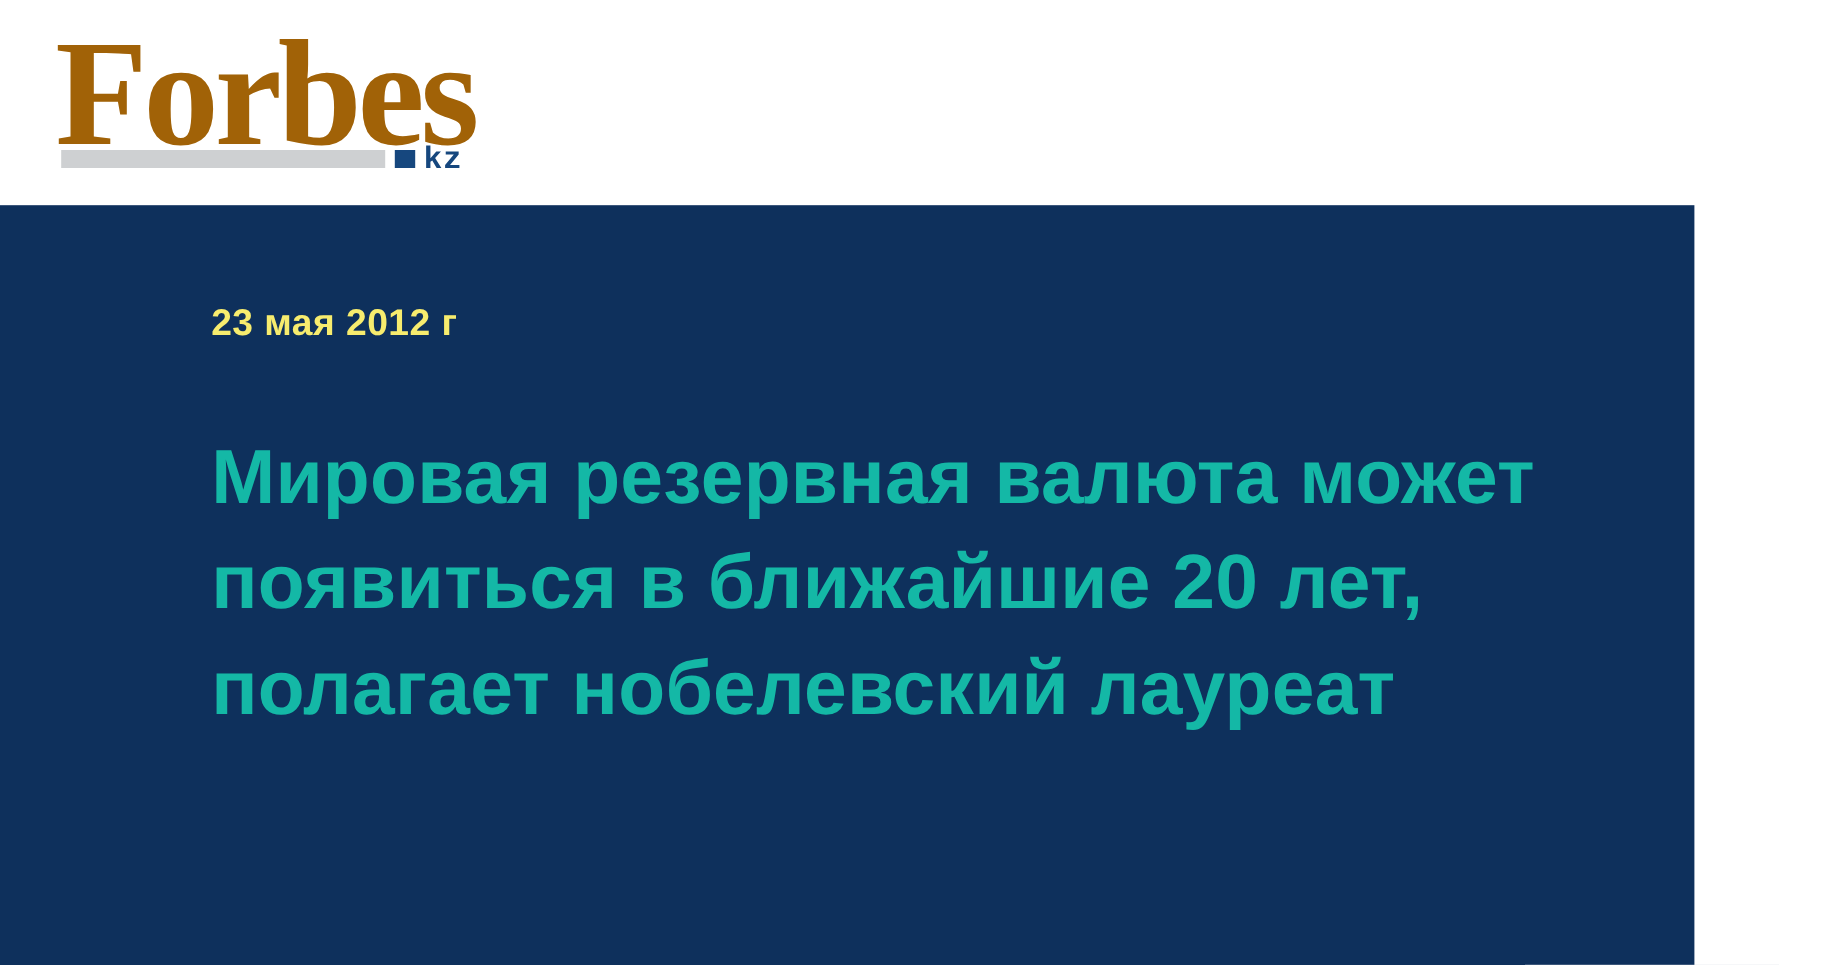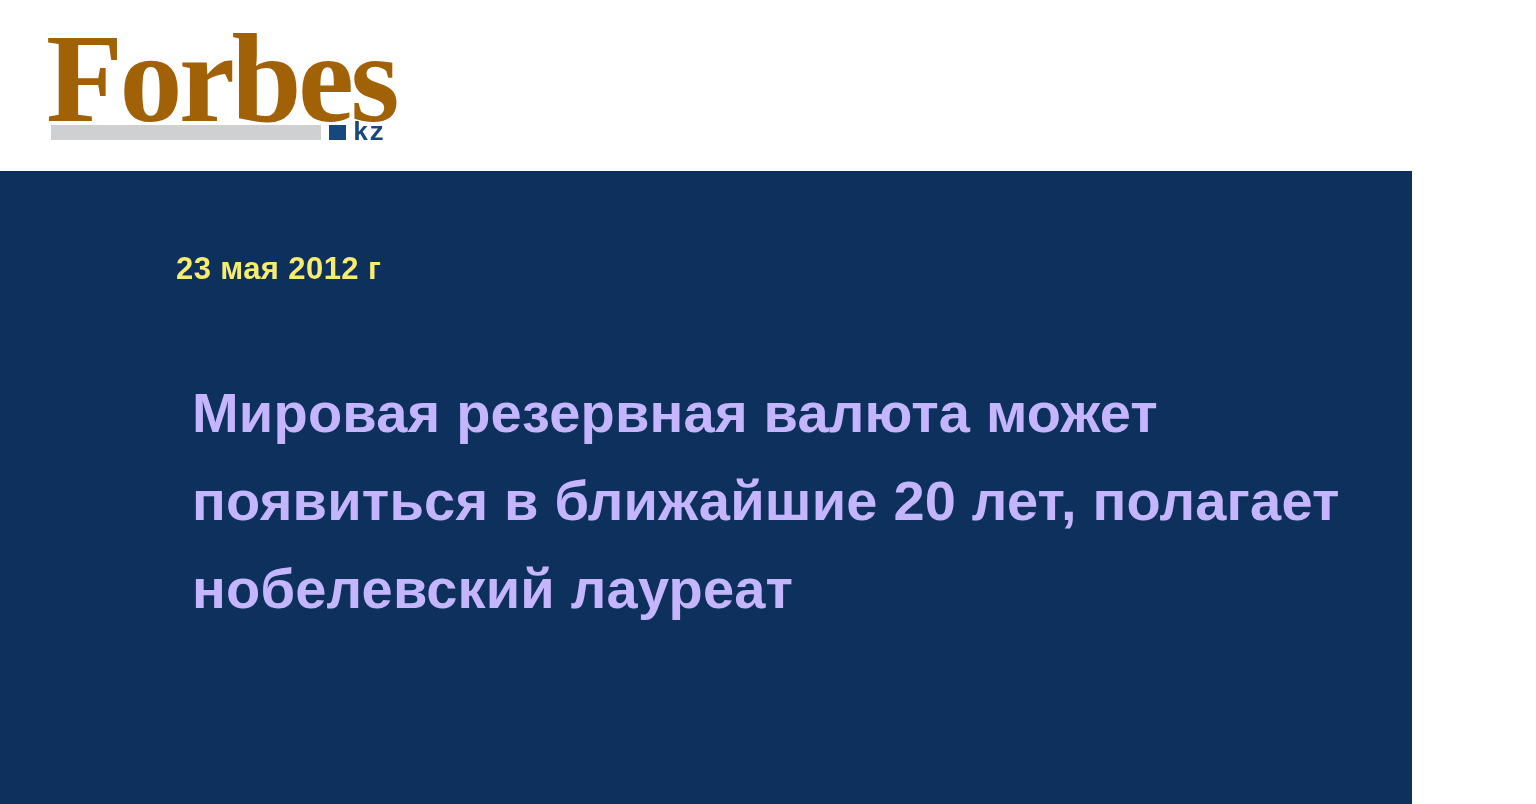--- a/index.html
+++ b/index.html
@@ -107,27 +107,27 @@
     letter-spacing: 0.4px;
     color: #F7EC6E;
     white-space: nowrap;
   }
 
   .article-title {
     position: absolute;
     left: 176px;
     top: 182px;
     width: 1200px;
-    margin: 16px;
+    margin: 0;
     font-family: "Liberation Sans", "DejaVu Sans", sans-serif;
     font-weight: 700;
-    font-size: 56px;
+    font-size: 64px;
     line-height: 88px;
     letter-spacing: 0.2px;
-    color: #c4b5fd;
+    color: #14b8a6;
   }
 </style>
 </head>
 <body>
 
 <div class="page">
 
   <header class="site-header">
     <a class="brand-logo" href="#">
       <span class="brand-wordmark">Forbes</span>

